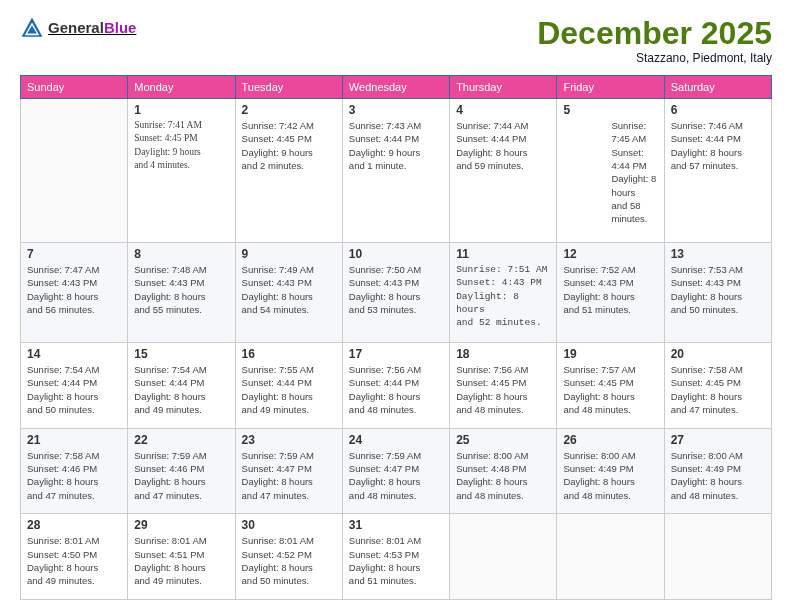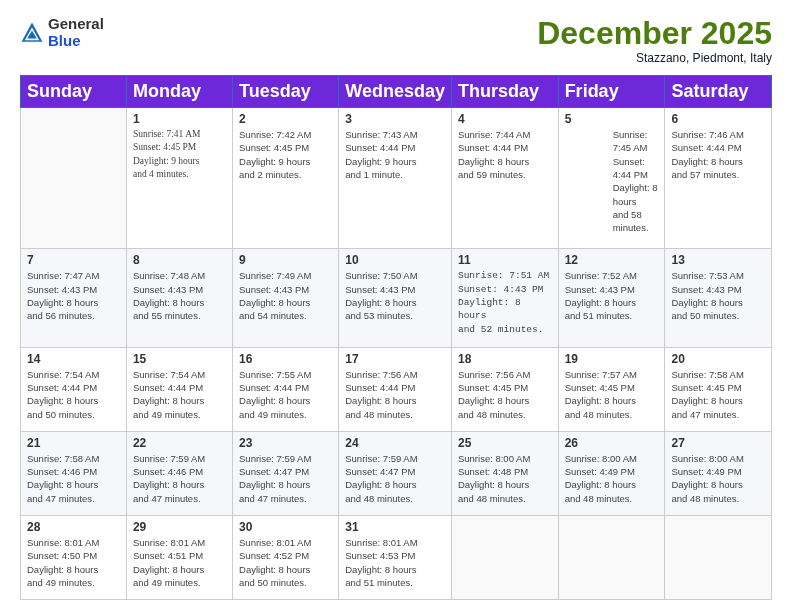--- a/index.html
+++ b/index.html
@@ -22,27 +22,27 @@
       justify-content: space-between;
       align-items: flex-start;
       margin-bottom: 10px;
     }
     .logo {
       display: flex;
       align-items: center;
     }
     .logo-text {
       display: flex;
-      flex-direction: column;
       font-size: 15px;
       font-weight: bold;
       line-height: 1.1;
+      text-decoration: underline;
     }
     .logo-general { color: #333; }
-    .logo-blue { color: #1d4ed8; }
+    .logo-blue { color: #a21caf; }
     .logo-icon {
       width: 24px;
       height: 24px;
       margin-right: 4px;
     }
     .title-block {
       text-align: right;
     }
     .month-title {
       font-size: 32px;
@@ -53,24 +53,24 @@
     .location {
       font-size: 12px;
       color: #0f172a;
     }
     .calendar {
       width: 100%;
       border-collapse: collapse;
       flex: 1;
     }
     .calendar th {
-      background: #6d28d9;
+      background: #ec4899;
       color: #fff;
-      font-size: 18px;
-      font-weight: bold;
+      font-size: 11px;
+      font-weight: normal;
       padding: 5px 6px;
       text-align: left;
       border: 1px solid #2b6cb0;
     }
     .calendar td {
       border: 1px solid #ccc;
       vertical-align: top;
       padding: 4px 6px;
       width: calc(100% / 7);
       background: #fff;

